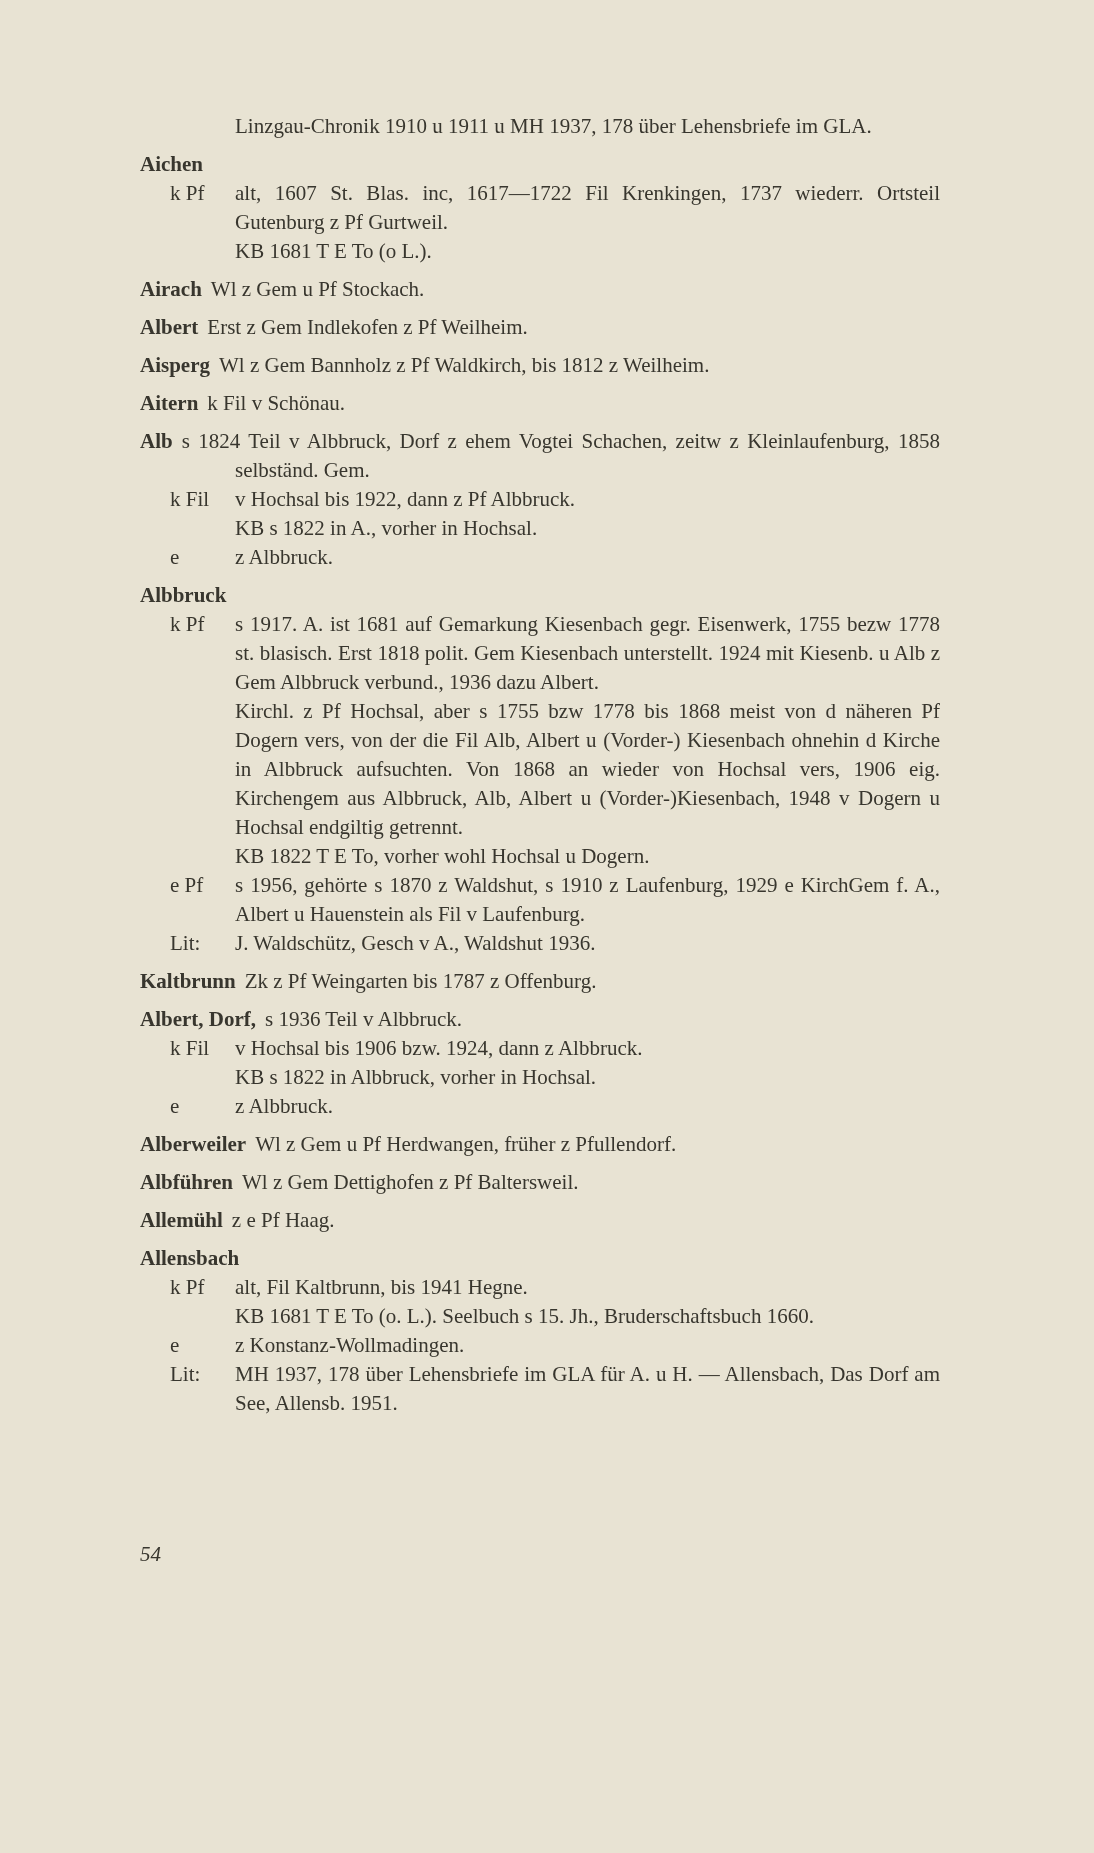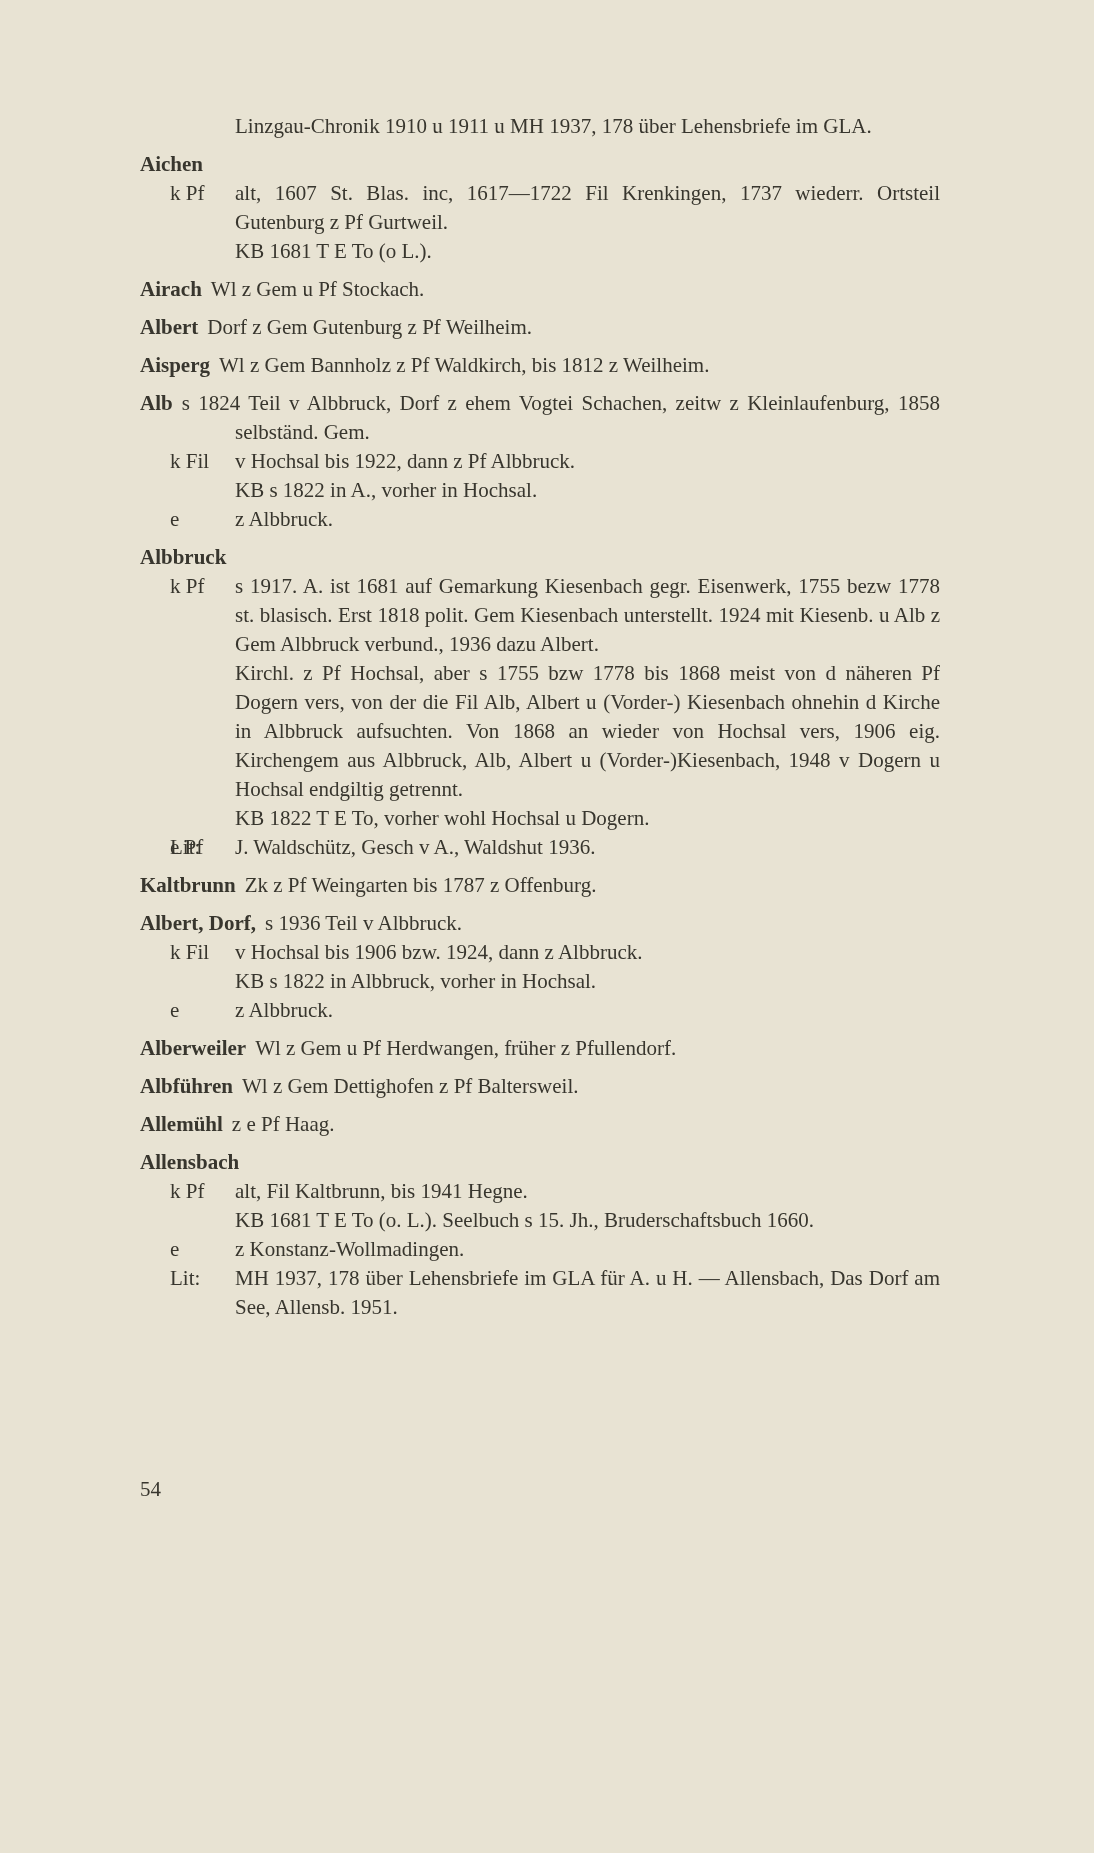--- a/index.html
+++ b/index.html
@@ -36,21 +36,22 @@
   .sublabel {
     position: absolute;
     left: 30px;
     top: 0;
     white-space: nowrap;
   }
   .subtext { margin-left: 95px; }
   .pagenum {
     position: absolute;
     left: 140px;
-    top: 1475px;
+    top: 1540px;
+    font-style: italic;
   }
 </style>
 </head>
 <body>
 
 <div class="page">
   <div class="content">
 
     <p class="colpara entry">Linzgau-Chronik 1910 u 1911 u MH 1937, 178 über Lehensbriefe im GLA.</p>
 
@@ -63,27 +64,30 @@
           <p class="para">KB 1681 T E To (o L.).</p>
         </div>
       </div>
     </div>
 
     <p class="entry hang">
       <b class="hw">Airach</b><span>Wl z Gem u Pf Stockach.</span>
     </p>
 
     <p class="entry hang">
-      <b class="hw">Albert</b><span>Dorf z Gem Gutenburg z Pf Weilheim.</span>
+      <b class="hw">Albert</b><span>Erst z Gem Indlekofen z Pf Weilheim.</span>
     </p>
 
     <p class="entry hang">
       <b class="hw">Aisperg</b><span>Wl z Gem Bannholz z Pf Waldkirch, bis 1812 z Weilheim.</span>
     </p>
 
+    <p class="entry hang">
+      <b class="hw">Aitern</b><span>k Fil v Schönau.</span>
+    </p>
 
     <div class="entry">
       <p class="hang">
         <b class="hw">Alb</b><span>s 1824 Teil v Albbruck, Dorf z ehem Vogtei Schachen, zeitw z Kleinlaufenburg, 1858 selbständ. Gem.</span>
       </p>
       <div class="sub">
         <span class="sublabel">k Fil</span>
         <div class="subtext">
           <p class="para">v Hochsal bis 1922, dann z Pf Albbruck.</p>
           <p class="para">KB s 1822 in A., vorher in Hochsal.</p>
@@ -102,20 +106,23 @@
       <div class="sub">
         <span class="sublabel">k Pf</span>
         <div class="subtext">
           <p class="para">s 1917. A. ist 1681 auf Gemarkung Kiesenbach gegr. Eisenwerk, 1755 bezw 1778 st. blasisch. Erst 1818 polit. Gem Kiesenbach unterstellt. 1924 mit Kiesenb. u Alb z Gem Albbruck verbund., 1936 dazu Albert.</p>
           <p class="para">Kirchl. z Pf Hochsal, aber s 1755 bzw 1778 bis 1868 meist von d näheren Pf Dogern vers, von der die Fil Alb, Albert u (Vorder-) Kiesenbach ohnehin d Kirche in Albbruck aufsuchten. Von 1868 an wieder von Hochsal vers, 1906 eig. Kirchengem aus Albbruck, Alb, Albert u (Vorder-)Kiesenbach, 1948 v Dogern u Hochsal endgiltig getrennt.</p>
           <p class="para">KB 1822 T E To, vorher wohl Hochsal u Dogern.</p>
         </div>
       </div>
       <div class="sub">
         <span class="sublabel">e Pf</span>
+        <div class="subtext">
+          <p class="para">s 1956, gehörte s 1870 z Waldshut, s 1910 z Laufenburg, 1929 e KirchGem f. A., Albert u Hauenstein als Fil v Laufenburg.</p>
+        </div>
       </div>
       <div class="sub">
         <span class="sublabel">Lit:</span>
         <div class="subtext">
           <p class="para">J. Waldschütz, Gesch v A., Waldshut 1936.</p>
         </div>
       </div>
     </div>
 
     <p class="entry hang">

